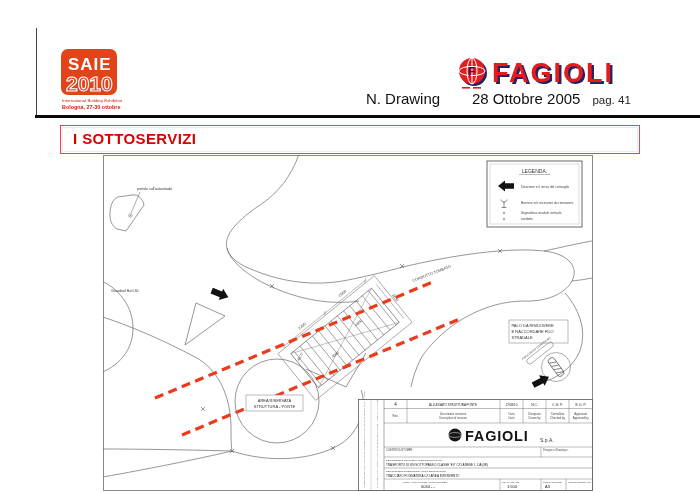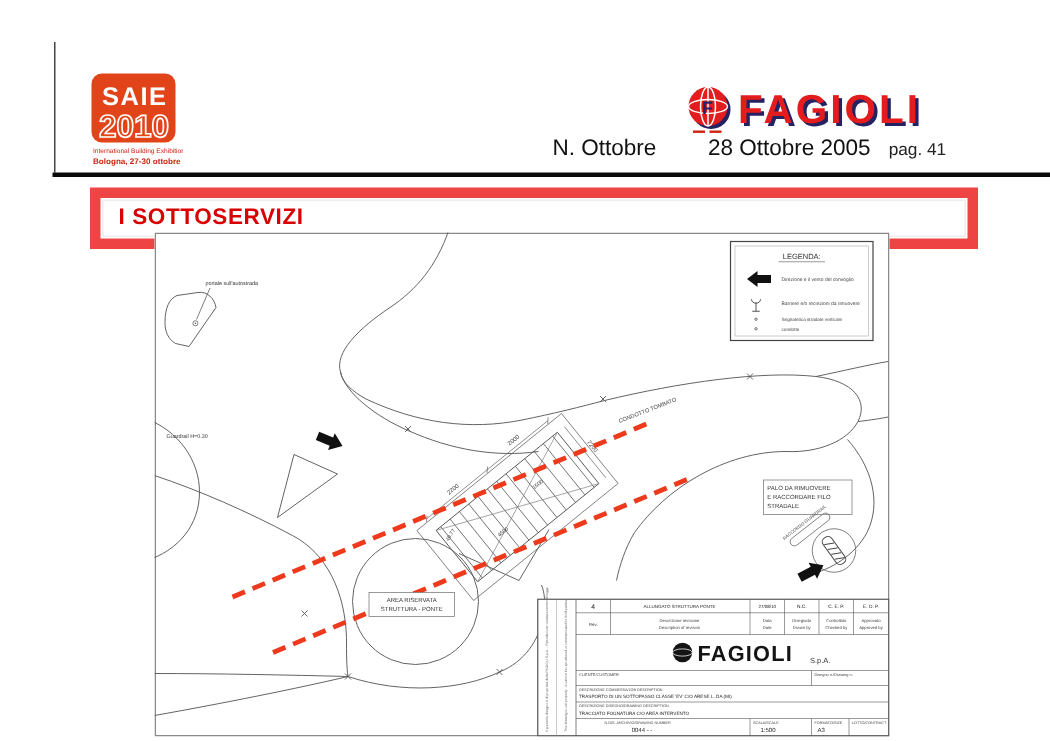--- a/index.html
+++ b/index.html
@@ -7,21 +7,21 @@
          font-family:"Liberation Sans",sans-serif;overflow:hidden;margin-top:28px;}
   .vline-left{position:absolute;left:36px;top:0;width:1px;height:87px;background:#444;}
   .hline-thick{position:absolute;left:35px;top:87px;width:665px;height:3px;background:#0a0a0a;}
   .saie{position:absolute;left:60px;top:20px;}
   .fagioli{position:absolute;left:452px;top:24px;}
   .author{position:absolute;left:348px;top:62px;width:110px;text-align:center;
           font-size:15px;color:#111;}
   .dateline{position:absolute;left:472px;top:62px;font-size:15px;color:#111;}
   .pageno{font-size:11.5px;color:#222;margin-left:12px;text-align:right;}
   .titlebox{position:absolute;left:60px;top:97px;width:578px;height:27px;
-            border:7px solid #ef4444;background:#fff;}
+            border:1px solid #ef4444;background:#fff;}
   .titlebox .inner{position:absolute;inset:1px;border:1px solid #ececec;}
   .titlebox .txt{position:absolute;left:12px;top:4px;font-size:15px;font-weight:bold;
                  letter-spacing:0.4px;color:#d90000;}
   .sheet{position:absolute;left:103px;top:127px;width:490px;height:336px;background:#fff;}
   svg text{font-family:"Liberation Sans",sans-serif;}
 </style>
 </head>
 <body>
 
 <div class="slide">
@@ -50,21 +50,21 @@
         <rect x="10" y="35" width="8" height="1.6" fill="#cf2310"></rect>
         <rect x="21" y="35" width="8" height="1.6" fill="#cf2310"></rect>
       </g>
       <g>
         <text x="42.2" y="31.8" font-size="27" font-weight="900" letter-spacing="2" fill="#232263">FAGIOLI</text>
         <text x="40" y="30" font-size="27" font-weight="900" letter-spacing="2" fill="#e31d1d">FAGIOLI</text>
       </g>
     </svg>
   </div>
 
-  <div class="author">N. Ottobre</div>
+  <div class="author">N. Drawing</div>
   <div class="dateline">
     <span>28 Ottobre 2005</span><span class="pageno">pag. 41</span>
   </div>
 
   <div class="hline-thick"></div>
 
   <div class="titlebox">
     <div class="inner"></div>
     <div class="txt">I SOTTOSERVIZI</div>
   </div>

